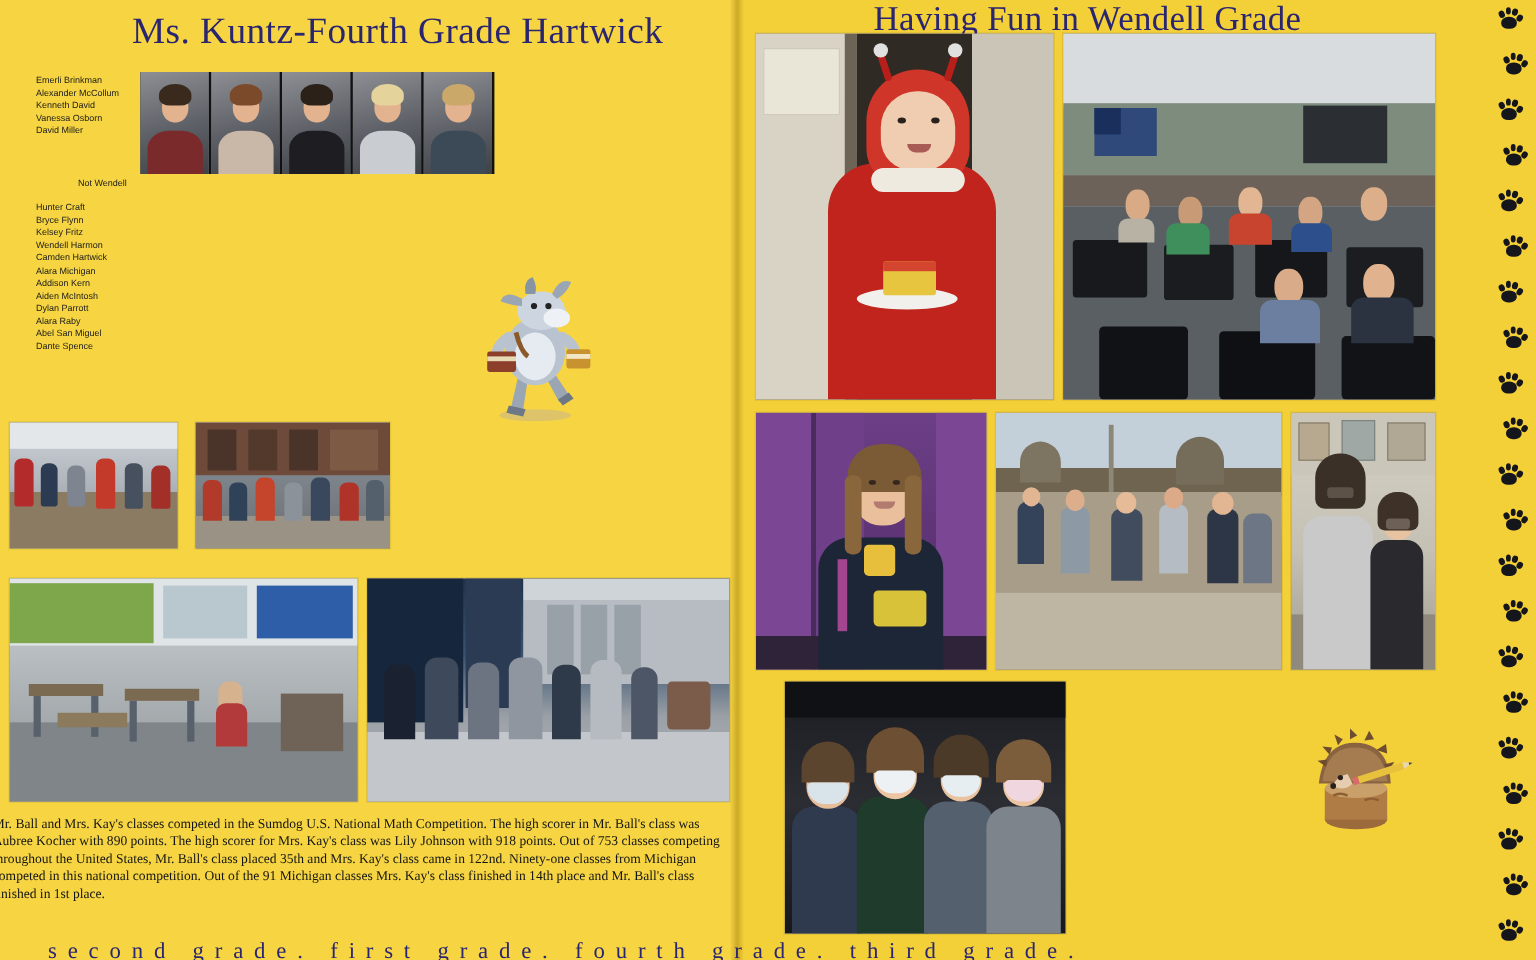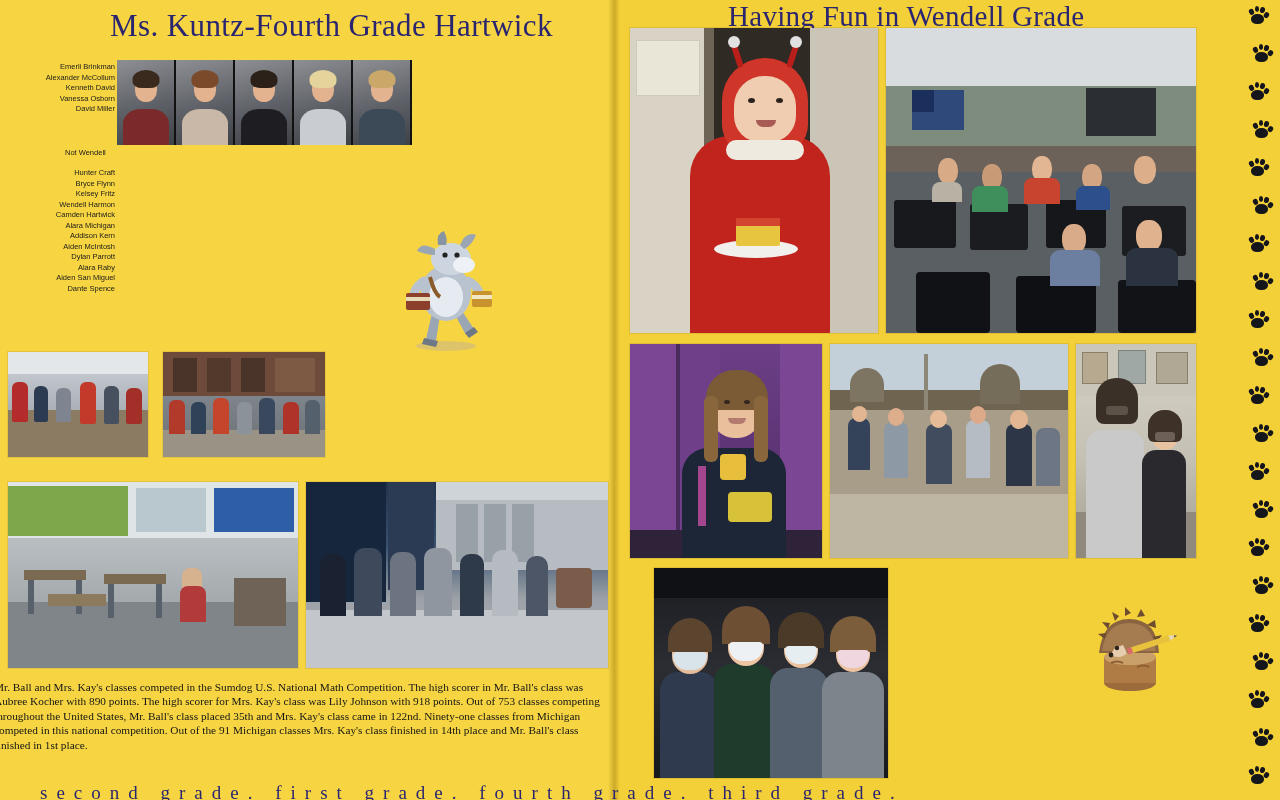--- a/index.html
+++ b/index.html
@@ -53,21 +53,20 @@
     letter-spacing: .3px;
   }
 
   
   .name-block {
     position: absolute;
     font-family: "Liberation Sans", sans-serif;
     font-size: 7.5px;
     line-height: 10.5px;
     color: #1b1b1b;
-    text-align: right;
     white-space: nowrap;
   }
   #named-list { left: 30px; top: 62px; width: 85px; }
   #notpictured-label { left: 30px; top: 148px; width: 85px; text-align: left; padding-left: 35px; }
   #notpictured-list { left: 30px; top: 168px; width: 85px; }
 
   
   #portrait-strip {
     position: absolute;
     left: 117px;
@@ -212,21 +211,21 @@
       <div>Hunter Craft</div>
       <div>Bryce Flynn</div>
       <div>Kelsey Fritz</div>
       <div>Wendell Harmon</div>
       <div>Camden Hartwick</div>
       <div>Alara Michigan</div>
       <div>Addison Kern</div>
       <div>Aiden McIntosh</div>
       <div>Dylan Parrott</div>
       <div>Alara Raby</div>
-      <div>Aiden San Miguel</div>
+      <div>Abel San Miguel</div>
       <div>Dante Spence</div>
     </div>
 
   <div id="portrait-strip">
     <div class="portrait">
       <div class="bg"></div>
       <div class="body" style="background:#7a2a2a"></div>
       <div class="head"></div>
       <div class="hair" style="background:#3a2a1d"></div>
     </div>

